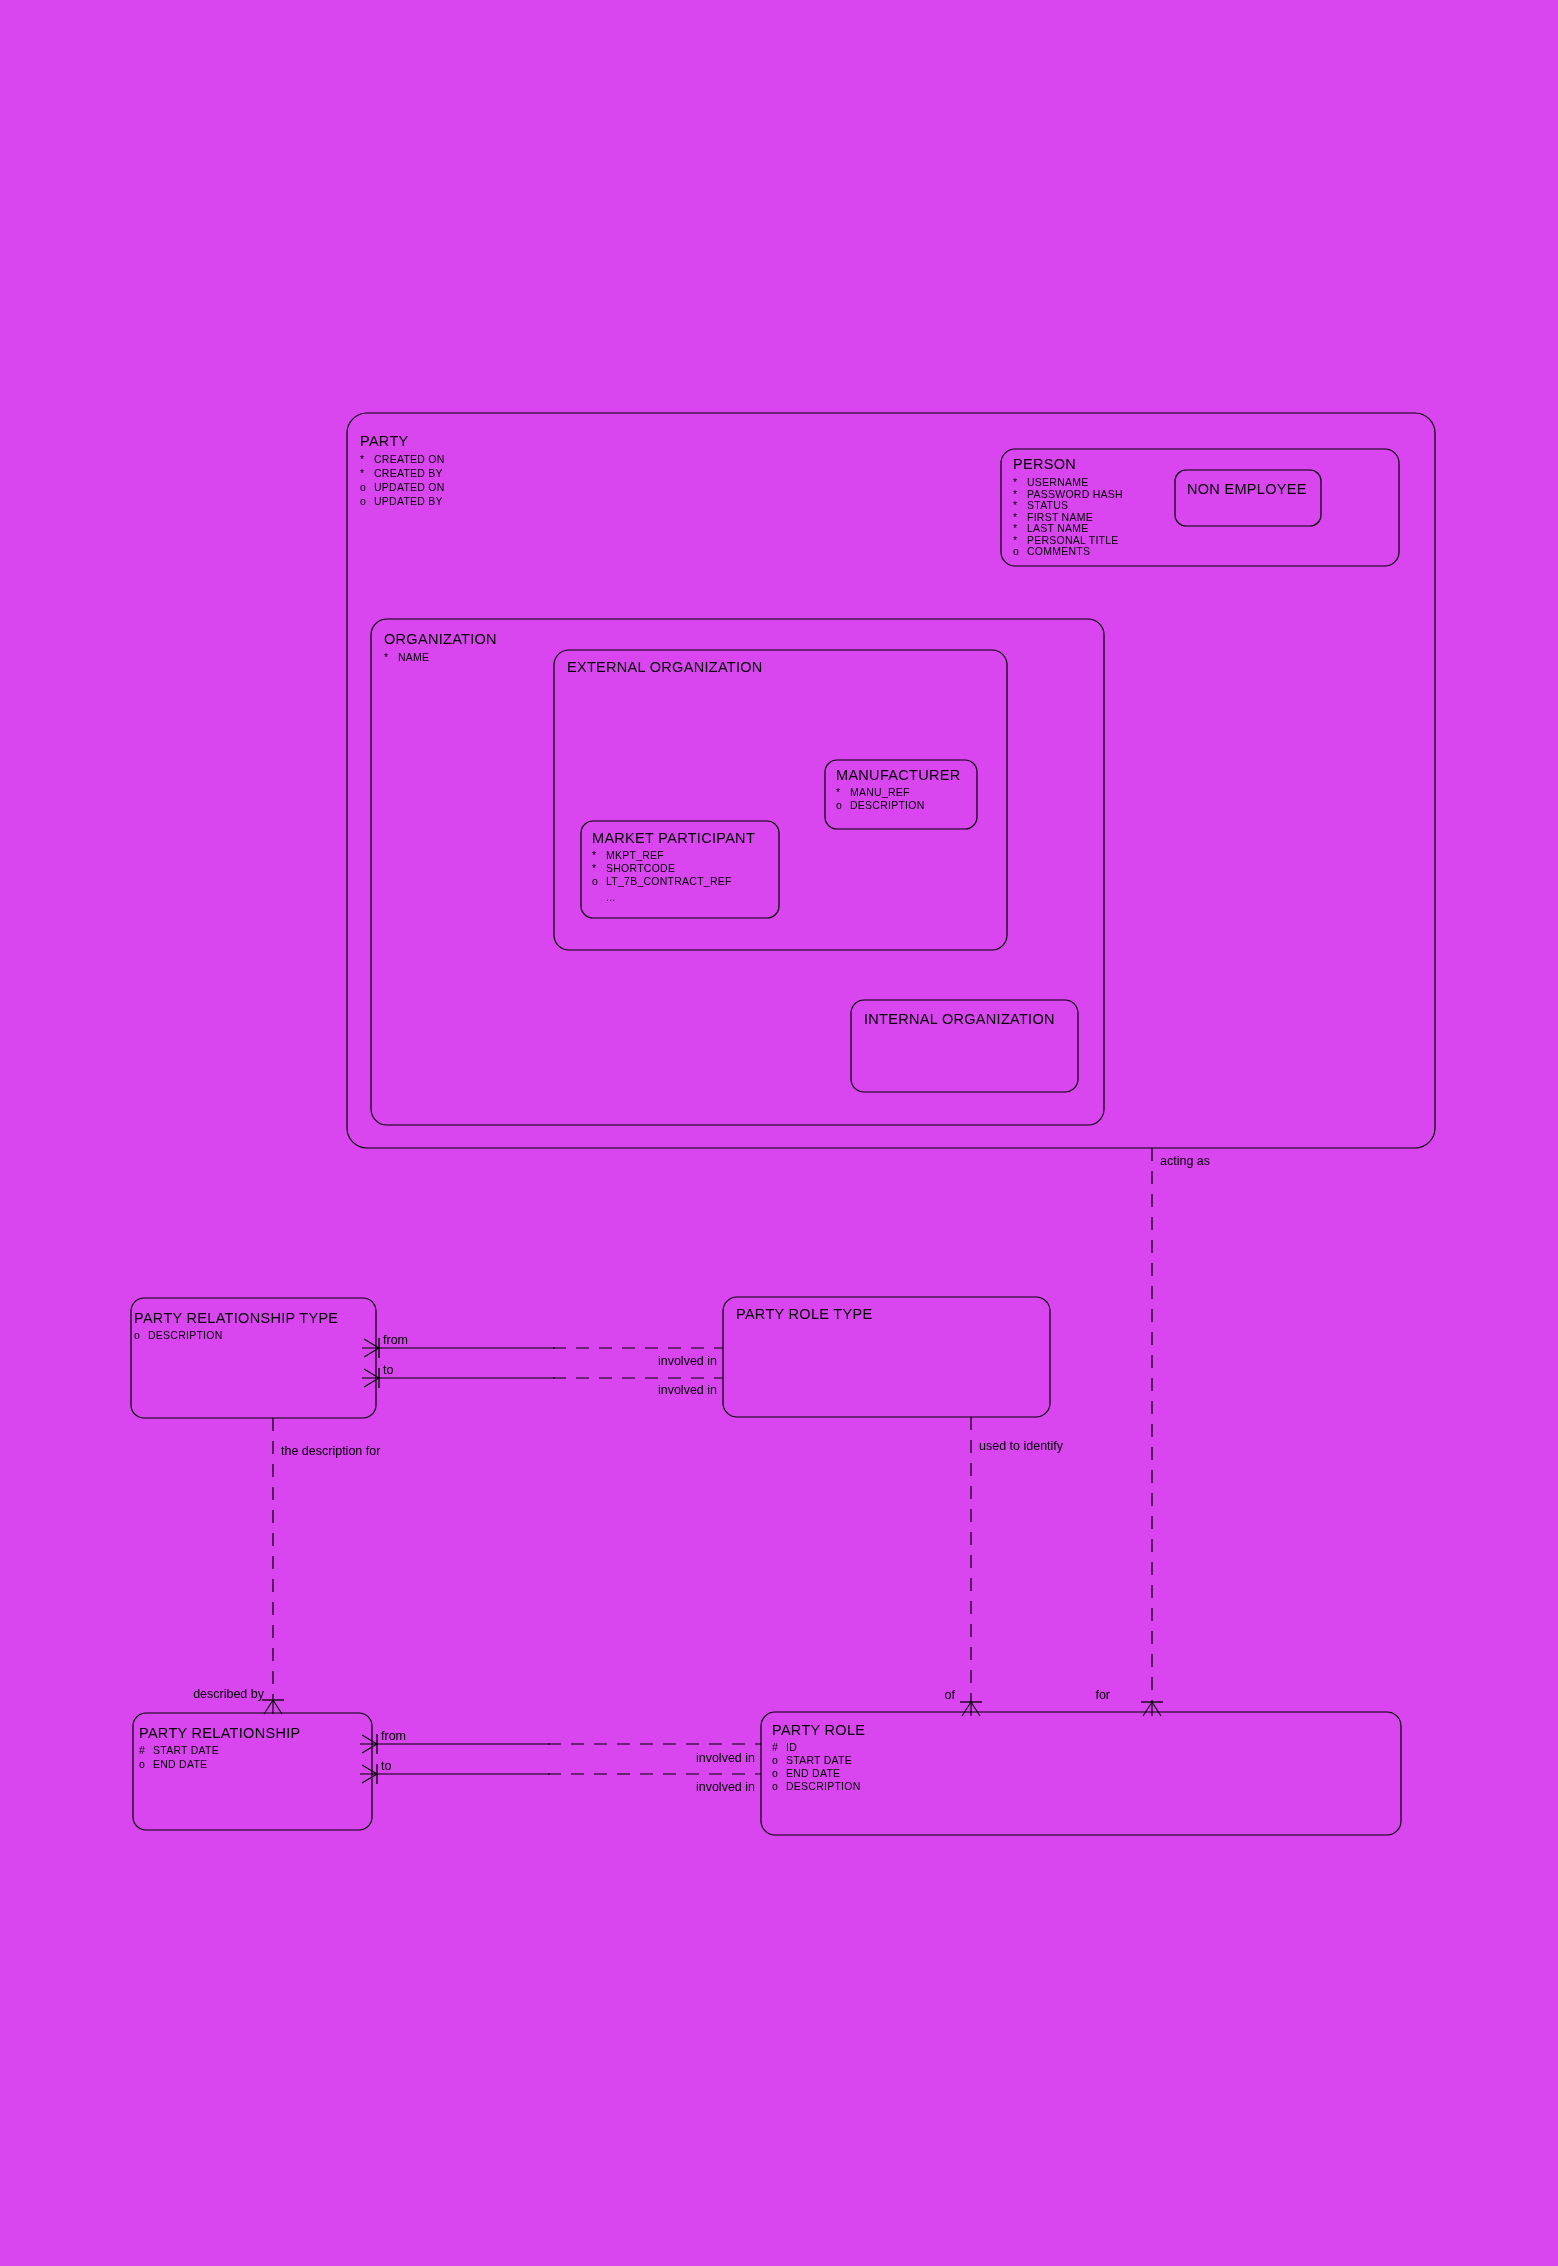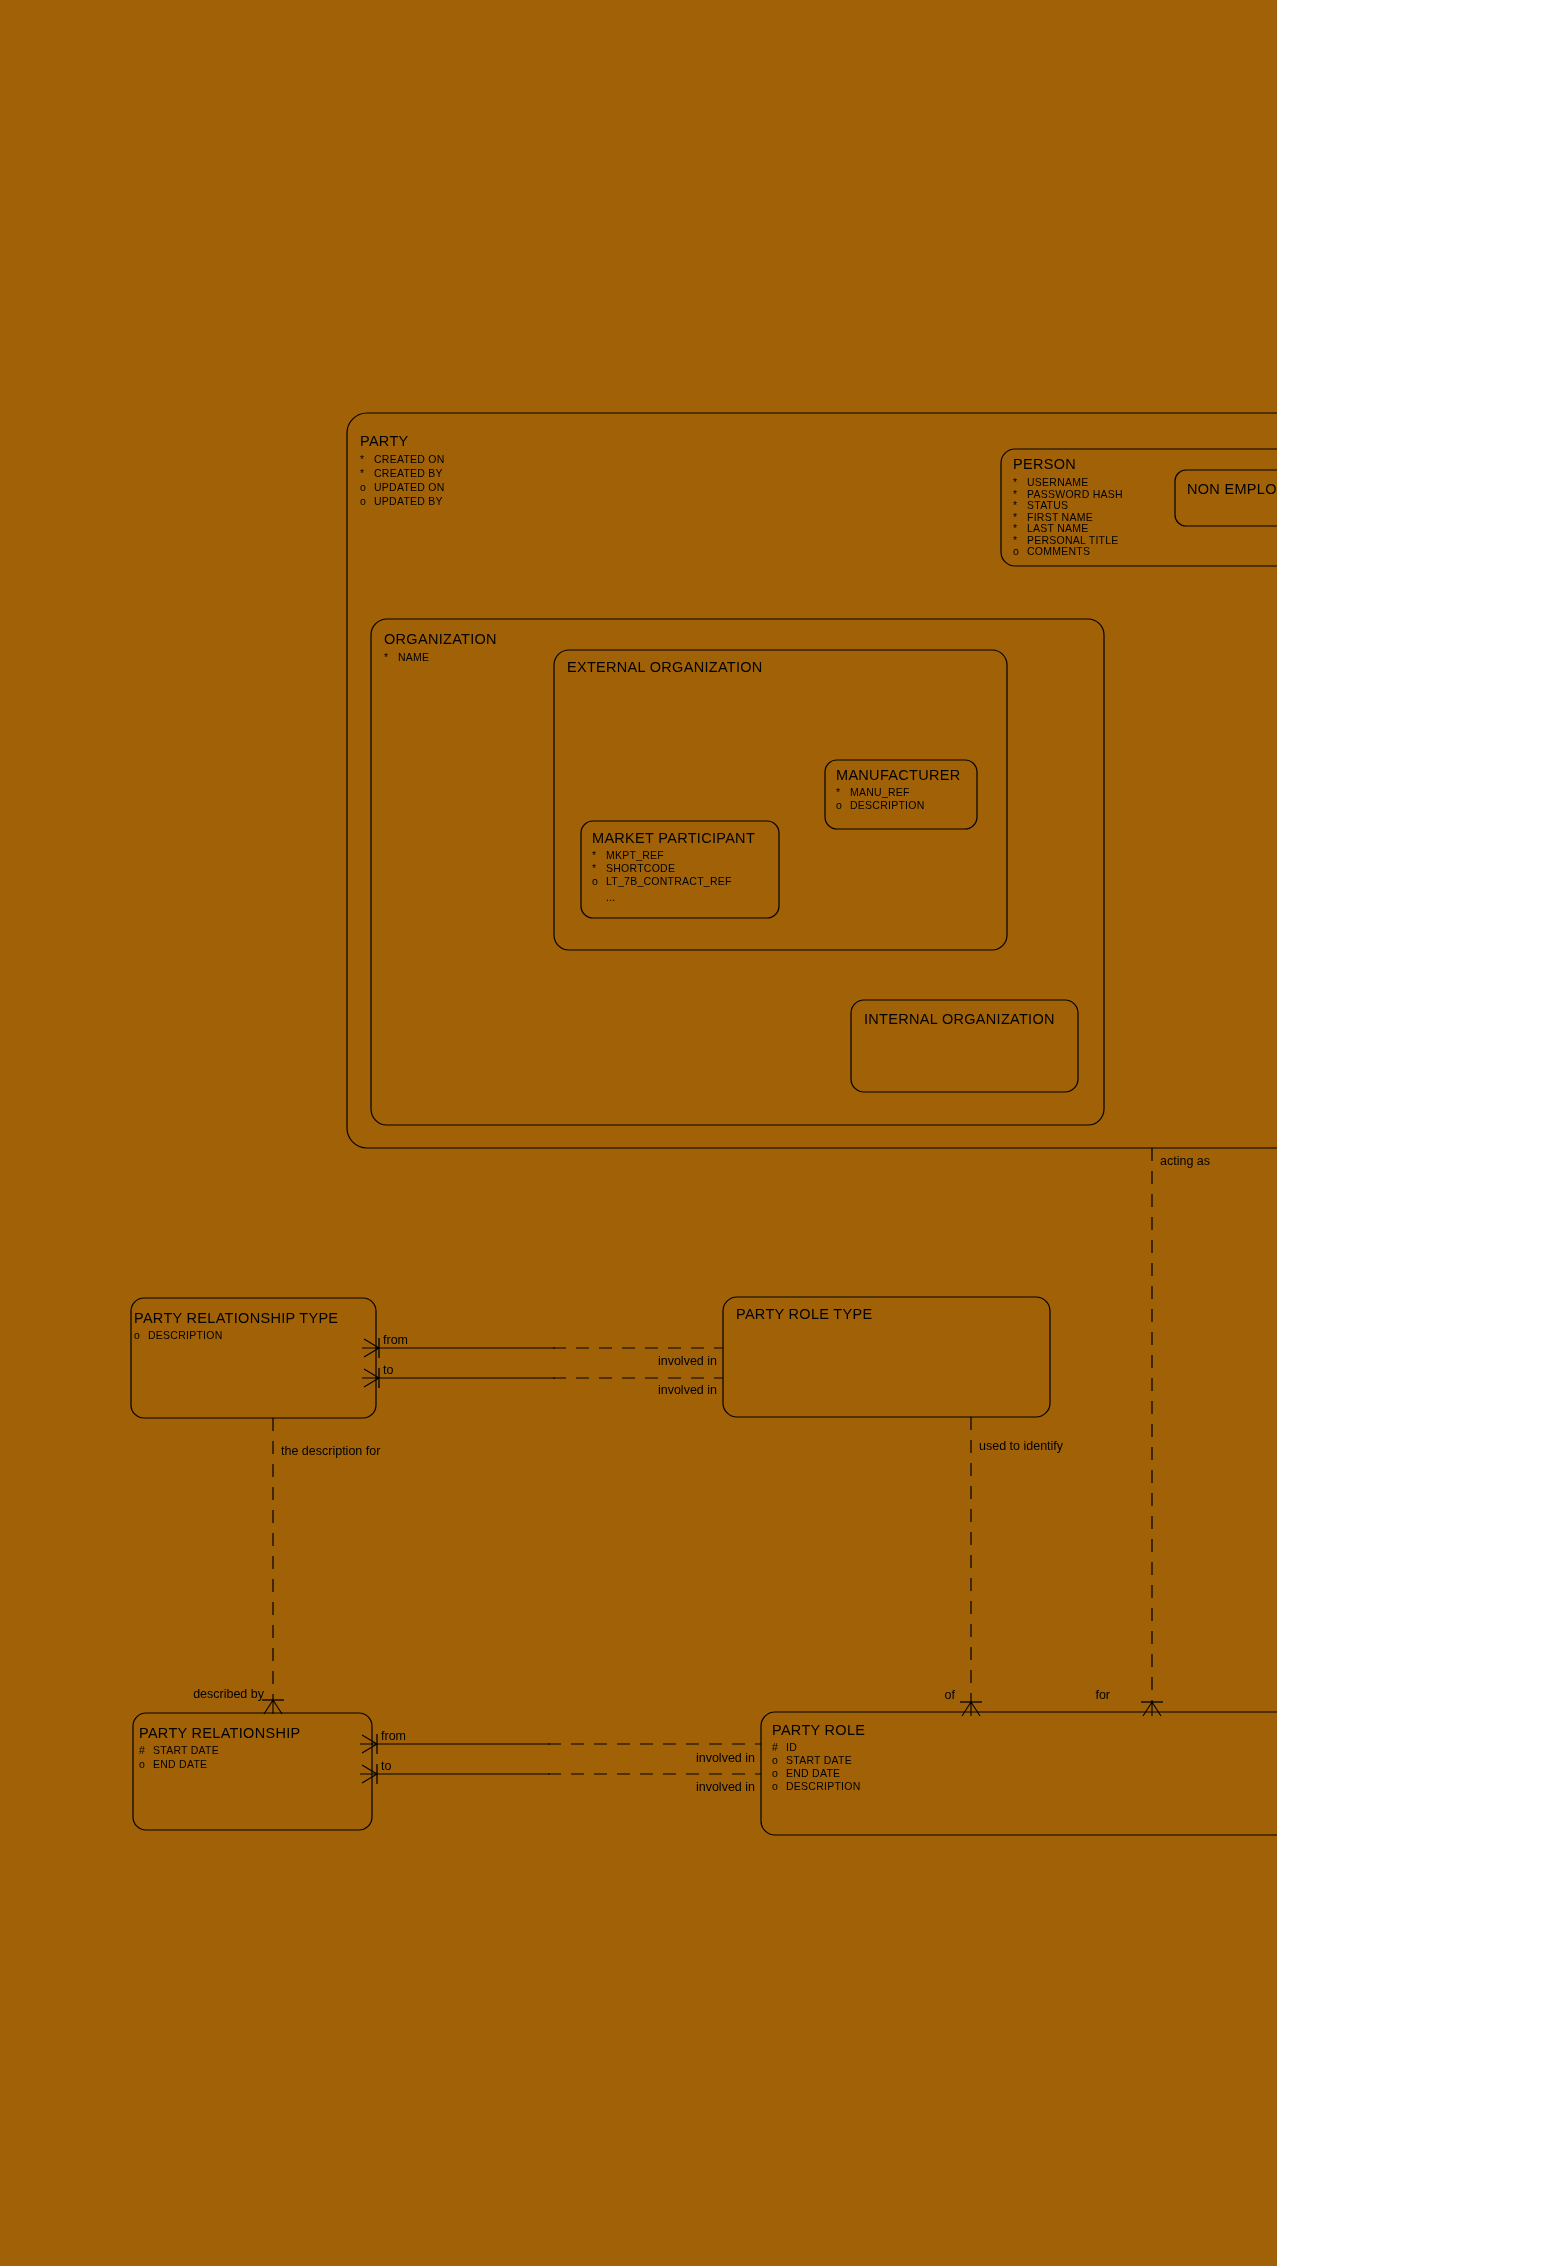--- a/index.html
+++ b/index.html
@@ -5,23 +5,23 @@
   html, body {
     margin: 0;
     padding: 0;
     background: #ffffff;
   }
   body {
     font-family: "Liberation Sans", sans-serif;
   }
   #canvas {
     position: relative;
-    width: 1277px;
+    width: 1558px;
     height: 2266px;
-    background: #a16207;
+    background: #d946ef;
     overflow: hidden;
   }
   svg#diagram {
     position: absolute;
     left: 0;
     top: 0;
     width: 1558px;
     height: 2266px;
   }
   .ent {

